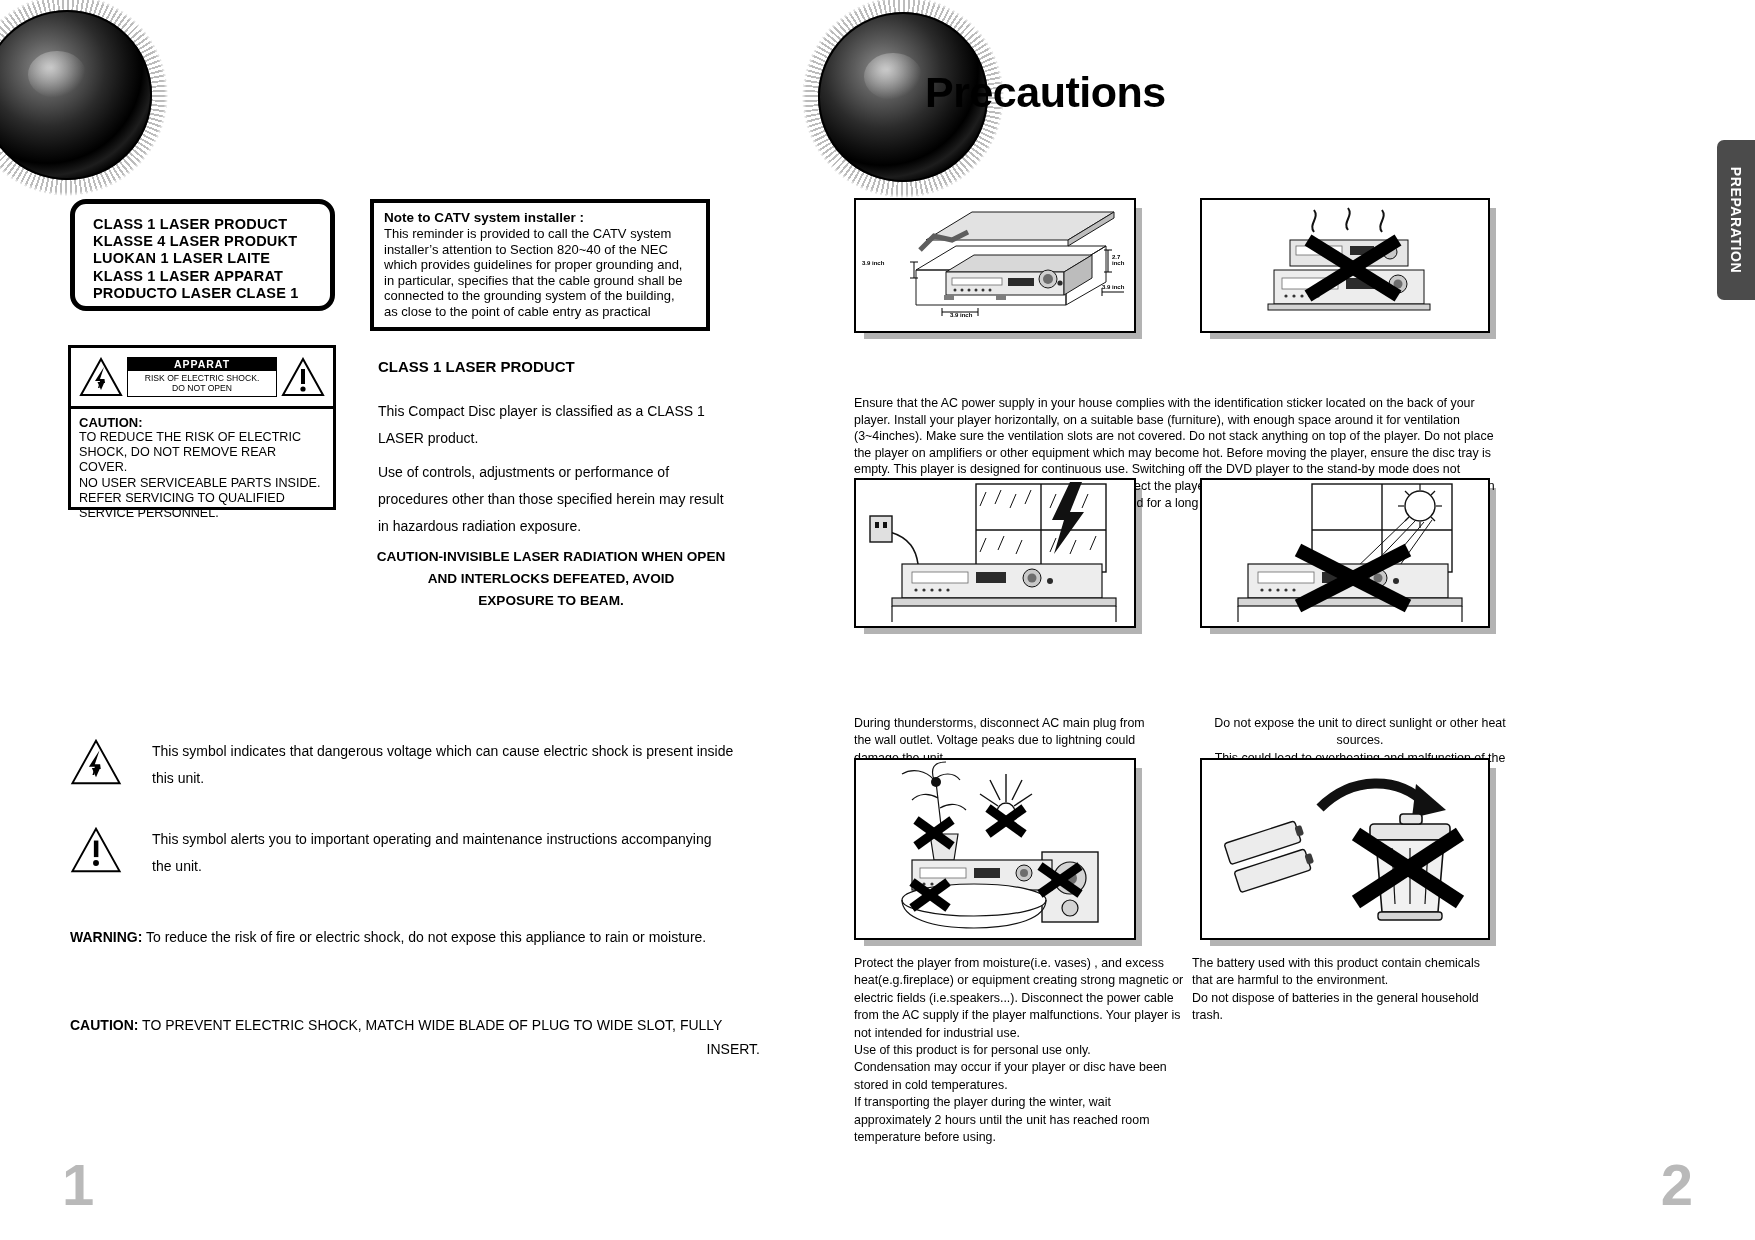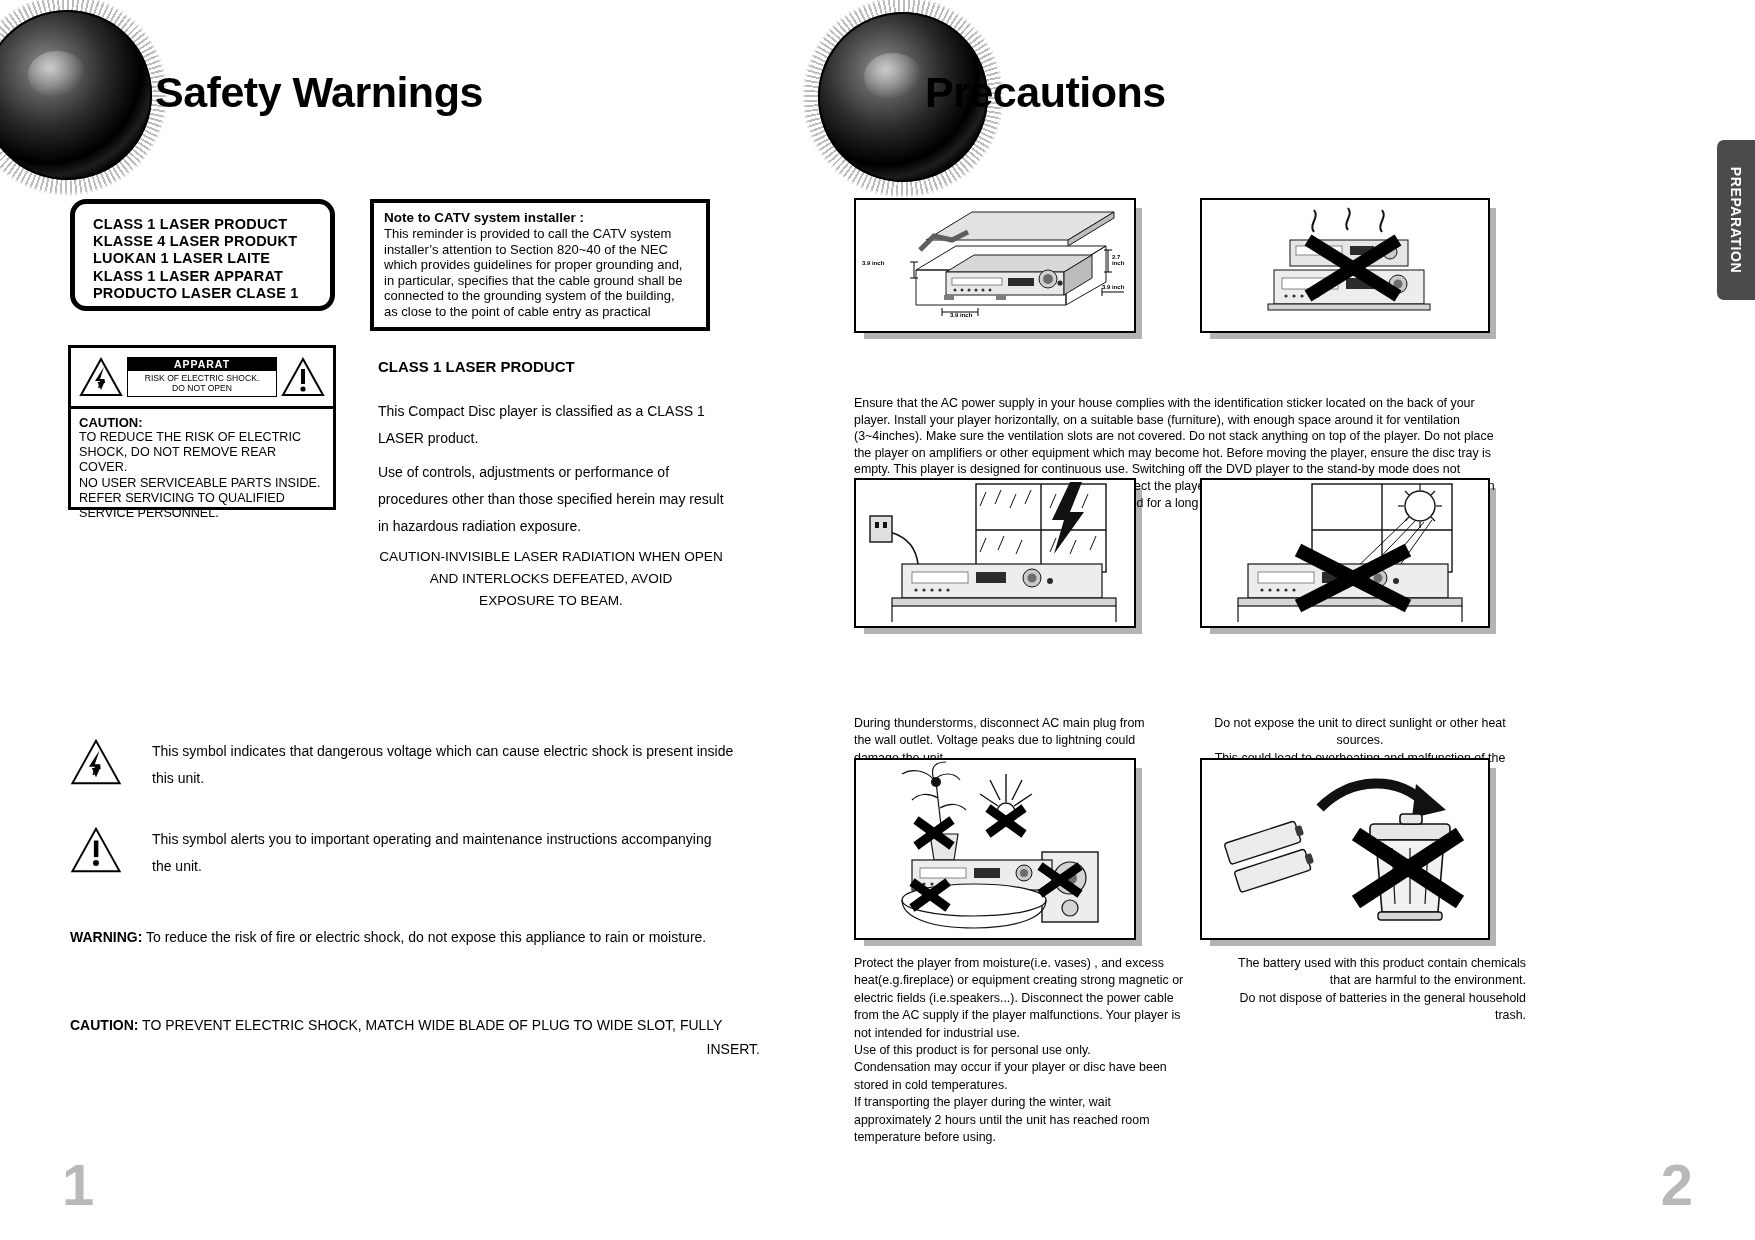--- a/index.html
+++ b/index.html
@@ -67,21 +67,21 @@
   .shock-body .sb-l{font-size:12.6px;line-height:15.2px;}
 
   
   .tri{position:relative;display:inline-block;}
   .tri svg{display:block;}
 
   .laser-head{position:absolute;left:378px;top:358px;font-size:15px;font-weight:bold;}
   .laser-p1{position:absolute;left:378px;top:398px;width:350px;font-size:14px;line-height:27px;}
   .laser-p2{position:absolute;left:378px;top:459px;width:360px;font-size:14px;line-height:27px;}
   .laser-caution{position:absolute;left:365px;top:546px;width:372px;font-size:13.6px;
-    font-weight:normal;line-height:22px;text-align:center;}
+    font-weight:bold;line-height:22px;text-align:center;}
 
   .sym-row{position:absolute;display:flex;gap:4px;}
   .sym-row .txt{font-size:14px;line-height:27px;}
 
   .warn-line{position:absolute;font-size:14px;line-height:24px;}
   .warn-line b{font-weight:bold;}
 
   .pagenum{position:absolute;bottom:22px;font-size:58px;color:#b9b9b9;font-weight:bold;}
 
   
@@ -107,21 +107,20 @@
 </head>
 <body>
 
 <div class="page page-left">
 
   <div class="speaker" style="left:-18px;top:10px;">
     <div class="halo"></div>
     <div class="ring"></div>
   </div>
 
-  <div class="hdr-title" style="left:155px;top:68px;">Safety Warnings</div>
 
   <div class="laser-box">
     <div>CLASS 1 LASER PRODUCT</div>
     <div>KLASSE 4 LASER PRODUKT</div>
     <div>LUOKAN 1 LASER LAITE</div>
     <div>KLASS 1 LASER APPARAT</div>
     <div>PRODUCTO LASER CLASE 1</div>
   </div>
 
   <div class="catv-box">
@@ -511,17 +510,17 @@
           <line x1="258" y1="74" x2="154" y2="142"></line>
         </g>
       </svg>
     </div>
   </div>
 
   <div class="cap" style="left:34px;top:955px;width:330px;white-space:pre-line;">Protect the player from moisture(i.e. vases) , and excess heat(e.g.fireplace) or equipment creating strong magnetic or electric fields (i.e.speakers...). Disconnect the power cable from the AC supply if the player malfunctions. Your player is not intended for industrial use.
 Use of this product is for personal use only.
 Condensation may occur if your player or disc have been stored in cold temperatures.
 If transporting the player during the winter, wait approximately 2 hours until the unit has reached room temperature before using.</div>
-  <div class="cap" style="left:396px;top:955px;width:310px;white-space:pre-line;text-align:right;">The battery used with this product contain chemicals that are harmful to the environment.
+  <div class="cap" style="left:372px;top:955px;width:310px;white-space:pre-line;">The battery used with this product contain chemicals that are harmful to the environment.
 Do not dispose of batteries in the general household trash.</div>
 
   <div class="pagenum" style="right:62px;">2</div>
 </div>
 
 </body></html>

